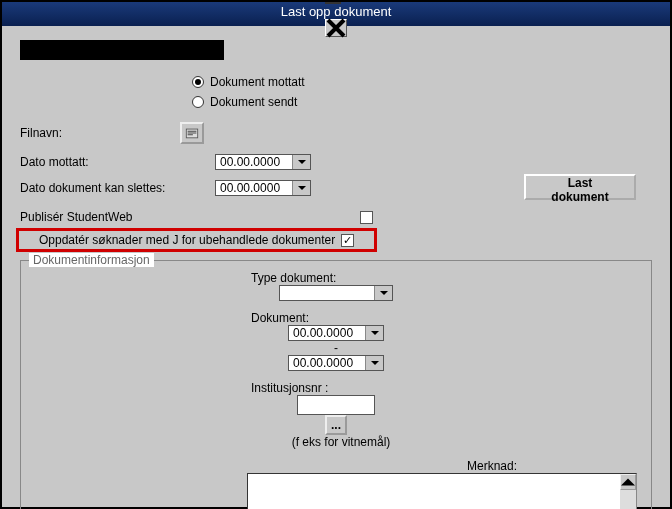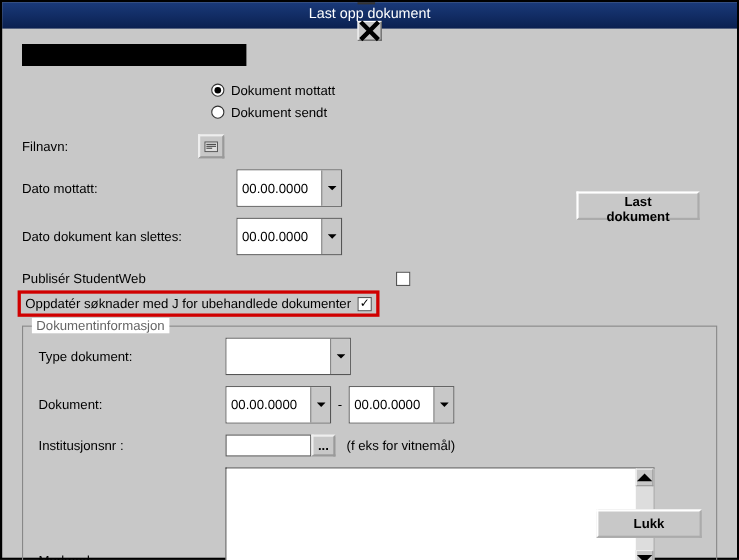--- a/index.html
+++ b/index.html
@@ -92,21 +92,21 @@
   .lbl { width: 160px; }
   .filename-btn {
     width: 24px; height: 22px;
     background: #c8c8c8;
     border: 2px outset #eee;
     display: flex; align-items: center; justify-content: center;
   }
   .filename-btn svg { width: 14px; height: 14px; }
   .combo {
     display: inline-flex;
-    height: 34px;
+    height: 16px;
     border: 1px solid #555;
     background: #fff;
   }
   .combo-input {
     border: none;
     padding: 0 4px;
     font-family: inherit;
     font-size: 12px;
     width: 76px;
     outline: none;
@@ -141,21 +141,21 @@
     border: 1px solid #555;
     background: #fff;
     display: inline-flex;
     align-items: center;
     justify-content: center;
     font-size: 11px;
     line-height: 1;
   }
   .highlight-row {
     border: 3px solid #d00000;
-    padding: 2px 4px;
+    padding: 2px 20px;
     display: inline-flex;
     align-items: center;
     margin-top: 4px;
     margin-left: -4px;
   }
   .highlight-row .lbl2 { margin-right: 6px; }
   .fieldset {
     border: 1px solid #888;
     margin-top: 8px;
     padding: 10px 14px 10px 14px;
@@ -166,20 +166,21 @@
     top: -8px; left: 8px;
     background: #ffffff;
     padding: 0 4px;
     color: #666;
     font-size: 12px;
   }
   .frow {
     display: flex;
     align-items: center;
     margin-bottom: 10px;
+    flex-direction: column;
   }
   .flbl { width: 170px; }
   .dash { margin: 0 6px; }
   .dotbtn {
     width: 22px; height: 20px;
     background: #c8c8c8;
     border: 2px outset #eee;
     display: flex; align-items: center; justify-content: center;
     font-weight: bold;
     font-size: 12px;
@@ -356,15 +357,14 @@
             <div class="sb-btn">
                 <svg viewBox="0 0 8 8">
                   <path d="M0 2 L4 6 L8 2 Z" fill="#000"></path>
                 </svg>
               </div>
           </div>
         </div>
       </div>
     </div>
 
-    <button class="main-btn lukk-btn">Lukk</button>
   </div>
 </div>
 
 </body></html>

